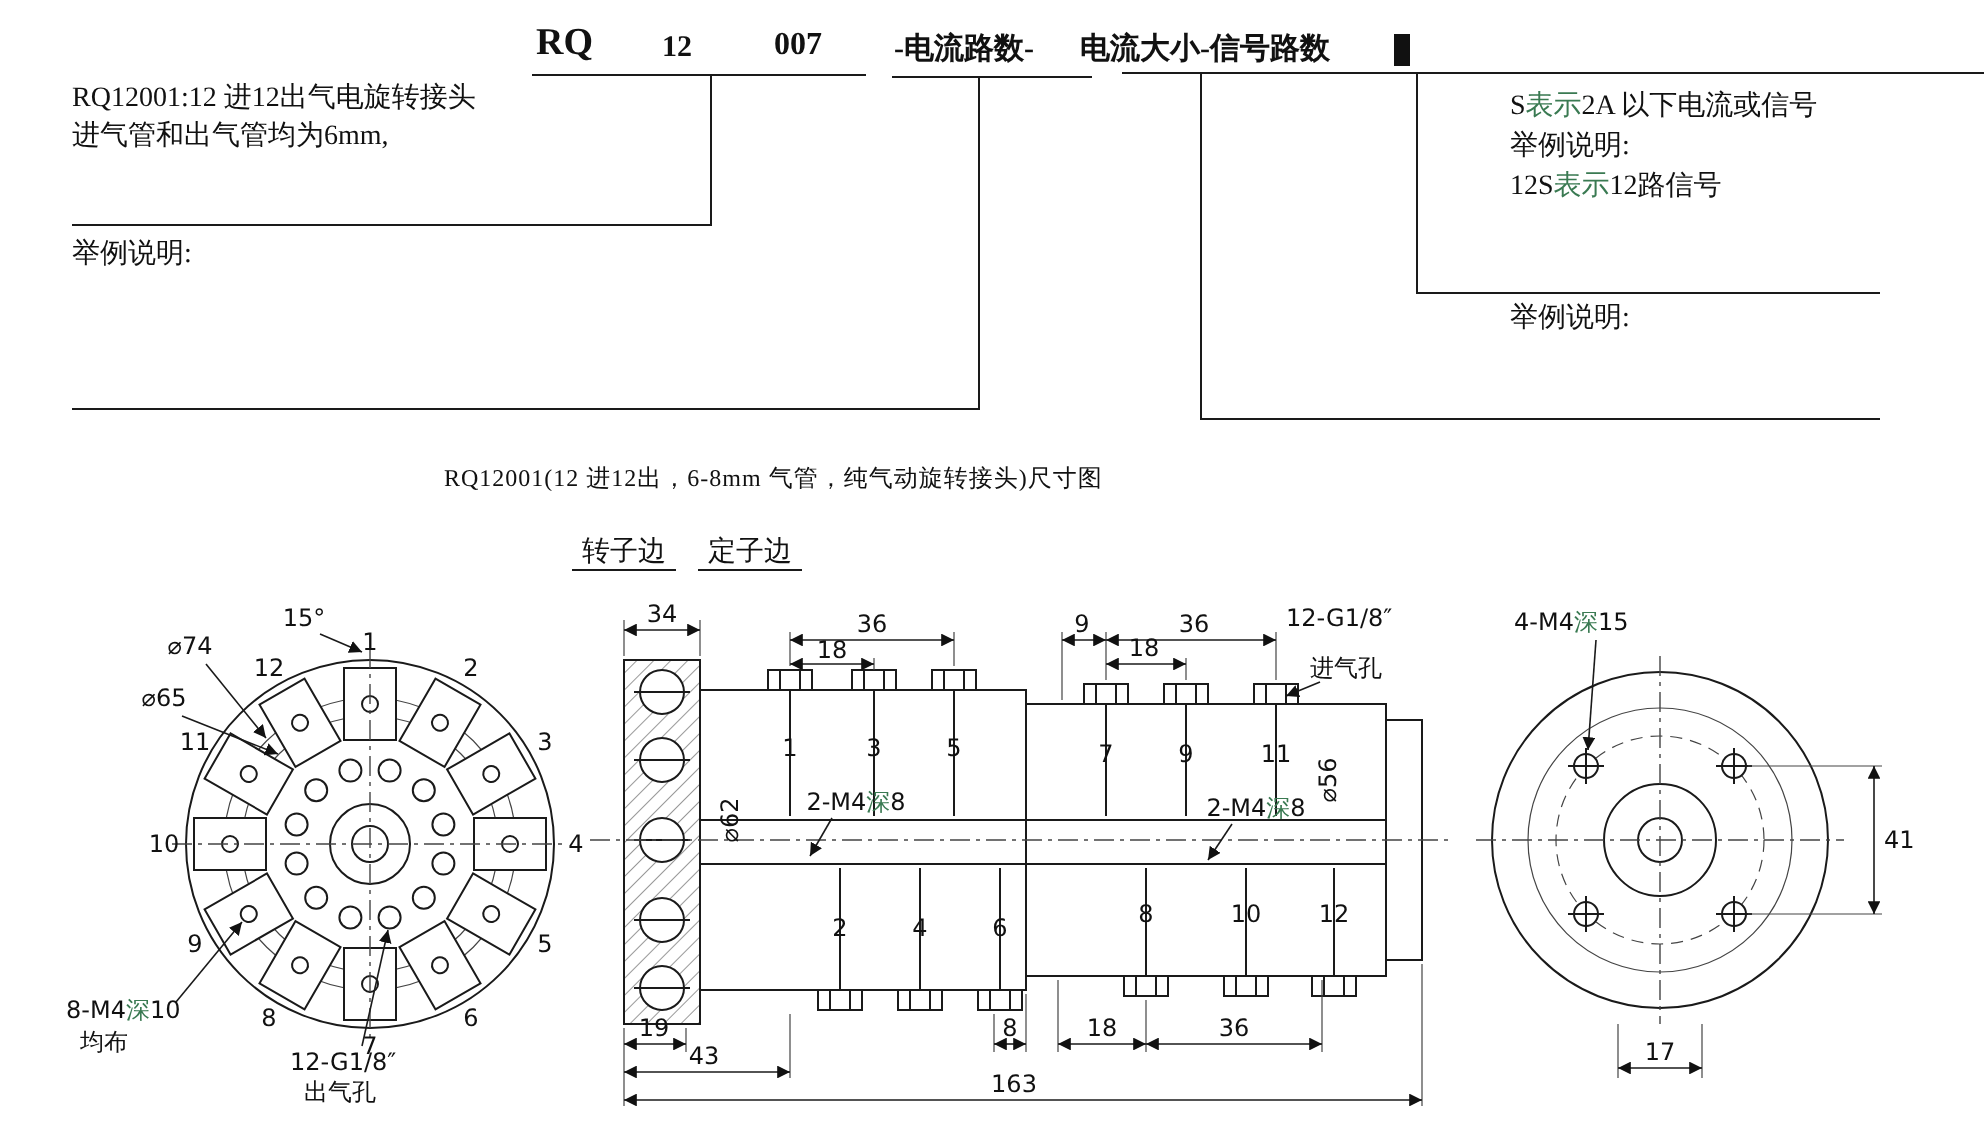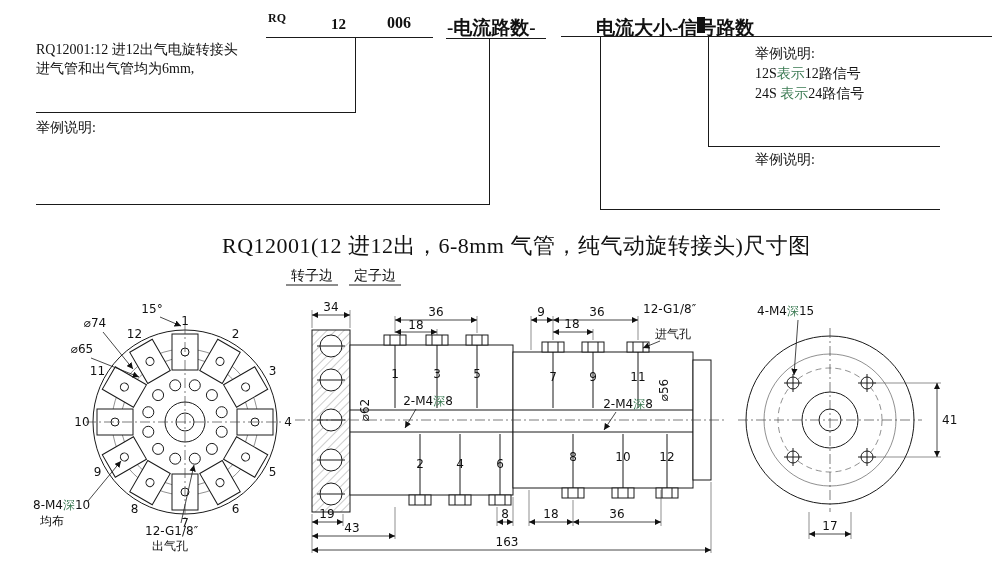--- a/index.html
+++ b/index.html
@@ -4,40 +4,40 @@
 <style>
   *{margin:0;padding:0;box-sizing:border-box}
   html,body{width:992px;height:569px}
   body{position:relative;background:#fff;color:#111;overflow:hidden;
        font-family:"Liberation Serif","DejaVu Serif",serif}
   .abs{position:absolute;white-space:nowrap}
   .ln{position:absolute;background:#1a1a1a}
   .code{font-weight:bold}
   .callout{font-size:14px;color:#111}
   .g{color:#3a7a52}
-  .title{font-size:22px;letter-spacing:.5px}
+  .title{font-size:12px;letter-spacing:.5px}
   
   .svg-draw line,.svg-draw rect,.svg-draw circle,.svg-draw path{stroke:#1a1a1a;fill:none;stroke-width:1}
   .svg-draw .fw rect,.svg-draw .fw circle{fill:#fff}
   .svg-draw text{stroke:none;fill:#111;font:12px "DejaVu Sans",sans-serif}
   .svg-draw .t14{font-size:14px}
   .svg-draw .thin{stroke-width:.6;stroke:#444}
   .svg-draw .cl{stroke-dasharray:10 3 2 3;stroke-width:.7;stroke:#444}
   .svg-draw .dim{stroke-width:.8}
   .svg-draw .g{fill:#3a7a52}
 </style>
 </head>
 <body>
 
 <div>
-  <span class="abs code" style="left:268px;top:11px;font-size:12px">RQ</span>
+  <span class="abs code" style="left:268px;top:11px;font-size:19px">RQ</span>
   <span class="abs code" style="left:331px;top:16px;font-size:15px">12</span>
-  <span class="abs code" style="left:387px;top:14px;font-size:16px">006</span>
-  <span class="abs code" style="left:447px;top:15px;font-size:19px">-电流路数-</span>
-  <span class="abs code" style="left:596px;top:15px;font-size:19px">电流大小-信号路数</span>
+  <span class="abs code" style="left:387px;top:14px;font-size:16px">007</span>
+  <span class="abs code" style="left:447px;top:15px;font-size:15px">-电流路数-</span>
+  <span class="abs code" style="left:540px;top:15px;font-size:15px">电流大小-信号路数</span>
   <span class="abs" style="left:697px;top:17px;width:8px;height:16px;background:#111"></span>
 
   <span class="ln" style="left:266px;top:37px;width:167px;height:1px"></span>
   <span class="ln" style="left:446px;top:38px;width:100px;height:1px"></span>
   <span class="ln" style="left:561px;top:36px;width:431px;height:1px"></span>
 
   <span class="ln" style="left:355px;top:38px;width:1px;height:75px"></span>
   <span class="ln" style="left:36px;top:112px;width:320px;height:1px"></span>
   <span class="ln" style="left:489px;top:39px;width:1px;height:166px"></span>
   <span class="ln" style="left:36px;top:204px;width:454px;height:1px"></span>
@@ -49,23 +49,23 @@
   <div class="abs callout" style="left:36px;top:40px;line-height:19px">
     <div>RQ12001:12  进12出气电旋转接头</div>
     <div>进气管和出气管均为6mm,</div>
   </div>
 
   <div class="abs callout" style="left:36px;top:118px;line-height:20px">
     <div>举例说明:</div>
   </div>
 
   <div class="abs callout" style="left:755px;top:44px;line-height:20px">
+    <div><span>S</span><span class="g">表示</span><span>2A 以下电流或信号</span></div>
     <div>举例说明:</div>
     <div><span>12S</span><span class="g">表示</span><span>12路信号</span></div>
-    <div><span>24S </span><span class="g">表示</span><span>24路信号</span></div>
   </div>
 
   <div class="abs callout" style="left:755px;top:151px;line-height:18px">
     <div>举例说明:</div>
   </div>
 </div>
 
 <div class="abs title" style="left:222px;top:231px">RQ12001(12 进12出，6-8mm 气管，纯气动旋转接头)尺寸图</div>
 
 <svg class="svg-draw" width="992" height="311" viewBox="0 0 992 311" style="position:absolute;left:0;top:258px">

